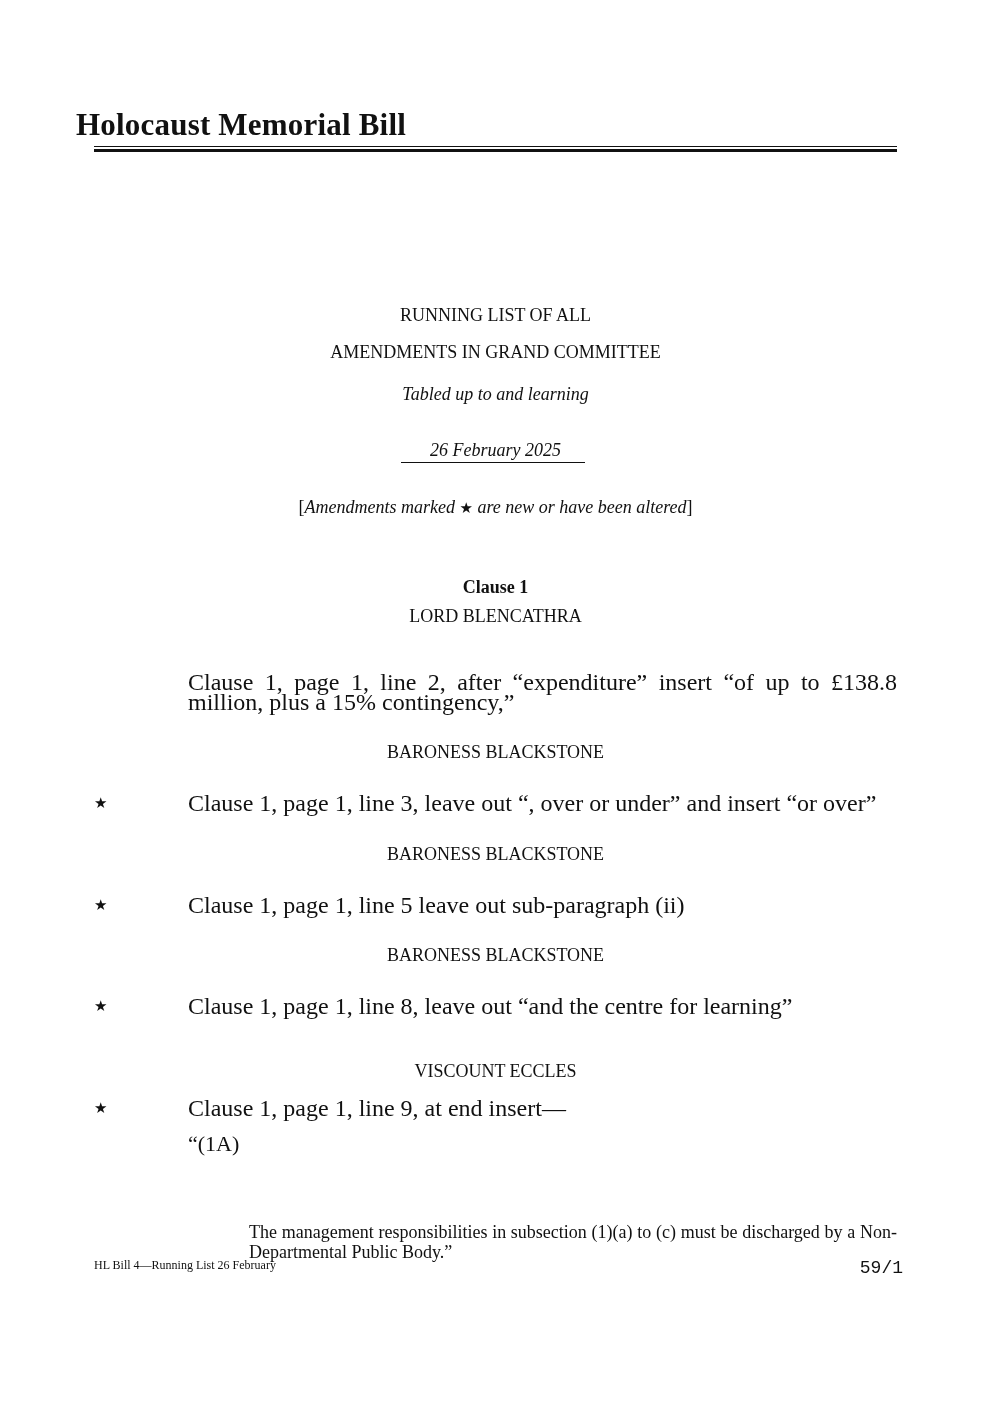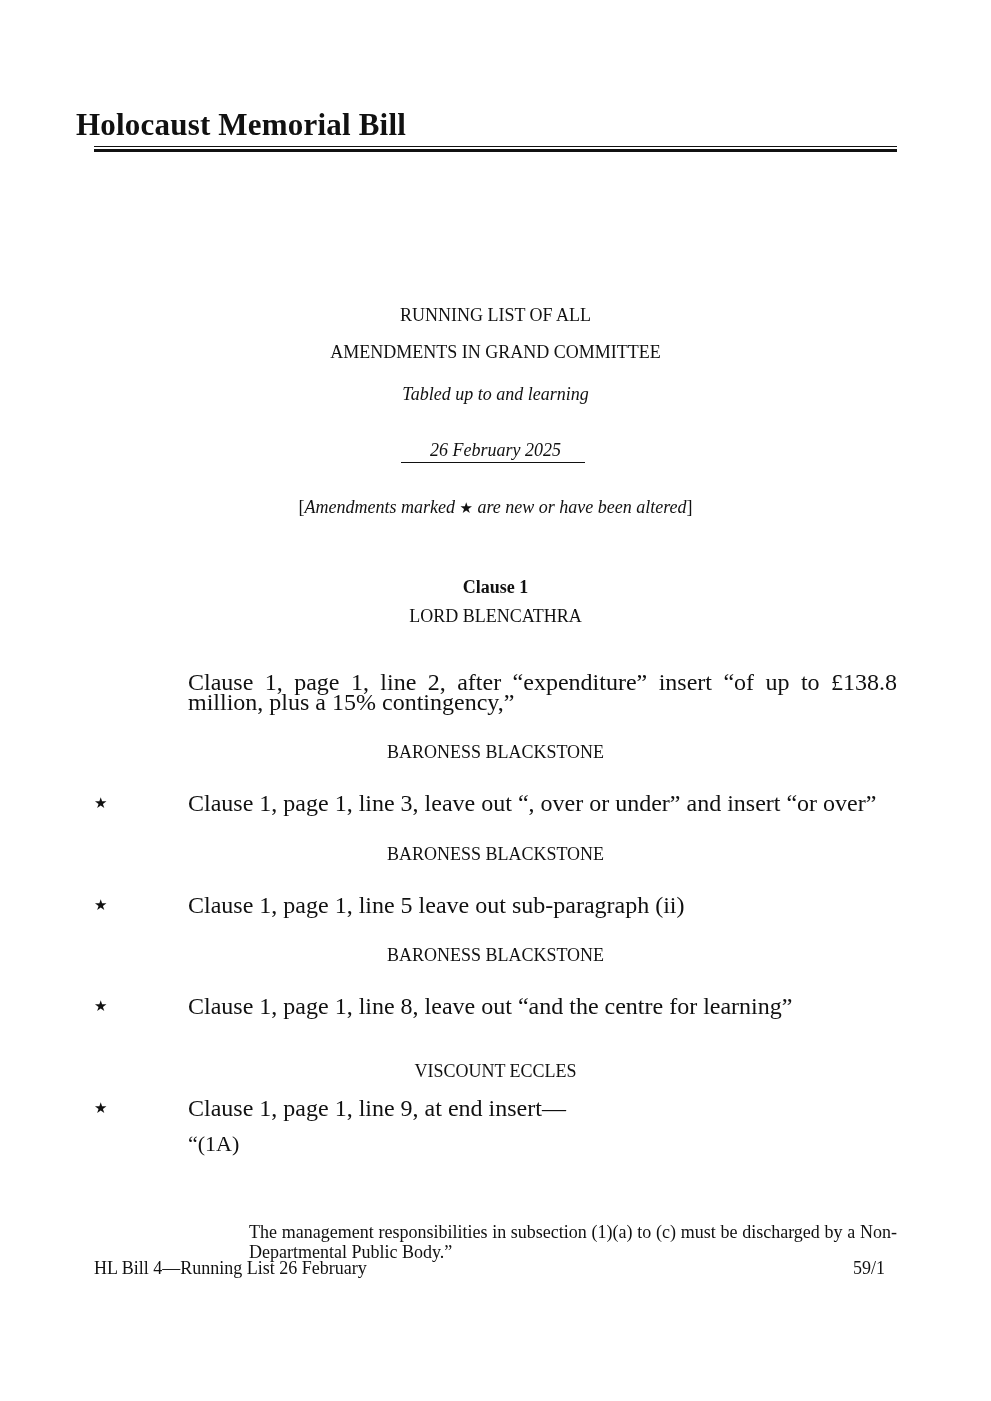--- a/index.html
+++ b/index.html
@@ -16,22 +16,22 @@
   .rule-thin { position: absolute; left: 94px; width: 803px; top: 146px; height: 1px; background: #111; }
   .rule-thick { position: absolute; left: 94px; width: 803px; top: 149px; height: 3px; background: #111; }
   .center { position: absolute; left: 94px; width: 803px; text-align: center; font-family: "Liberation Serif", serif; font-size: 18px; }
   .italic { font-style: italic; }
   .short-rule { position: absolute; left: 401px; width: 184px; top: 462px; height: 1px; background: #111; }
   .bold { font-weight: bold; }
   .para { position: absolute; left: 188px; width: 709px; font-family: "Liberation Serif", serif; font-size: 24px; line-height: 20px; text-align: justify; }
   .star { position: absolute; left: 94px; font-size: 15px; font-family: "DejaVu Sans", sans-serif; }
   .quote-num { position: absolute; left: 188px; font-family: "Liberation Serif", serif; font-size: 22px; }
   .quote-text { position: absolute; left: 249px; width: 648px; font-family: "Liberation Serif", serif; font-size: 18px; line-height: 20px; text-align: justify; }
-  .footer-left { position: absolute; left: 94px; top: 1258px; font-family: "Liberation Serif", serif; font-size: 18px; }
-  .footer-right { position: absolute; right: 106px; top: 1258px; font-family: Liberation Serif, serif; font-size: 18px; }
+  .footer-left { position: absolute; left: 94px; top: 1258px; font-family: "Liberation Serif", serif; font-size: 12px; }
+  .footer-right { position: absolute; right: 88px; top: 1258px; font-family: Liberation Mono, monospace; font-size: 18px; }
 </style>
 </head>
 <body>
 
 <div class="title">Holocaust Memorial Bill</div>
 <div class="rule-thin"></div>
 <div class="rule-thick"></div>
 
 <div class="center" style="top:305px;">RUNNING LIST OF ALL</div>
 <div class="center" style="top:342px;">AMENDMENTS IN GRAND COMMITTEE</div>

